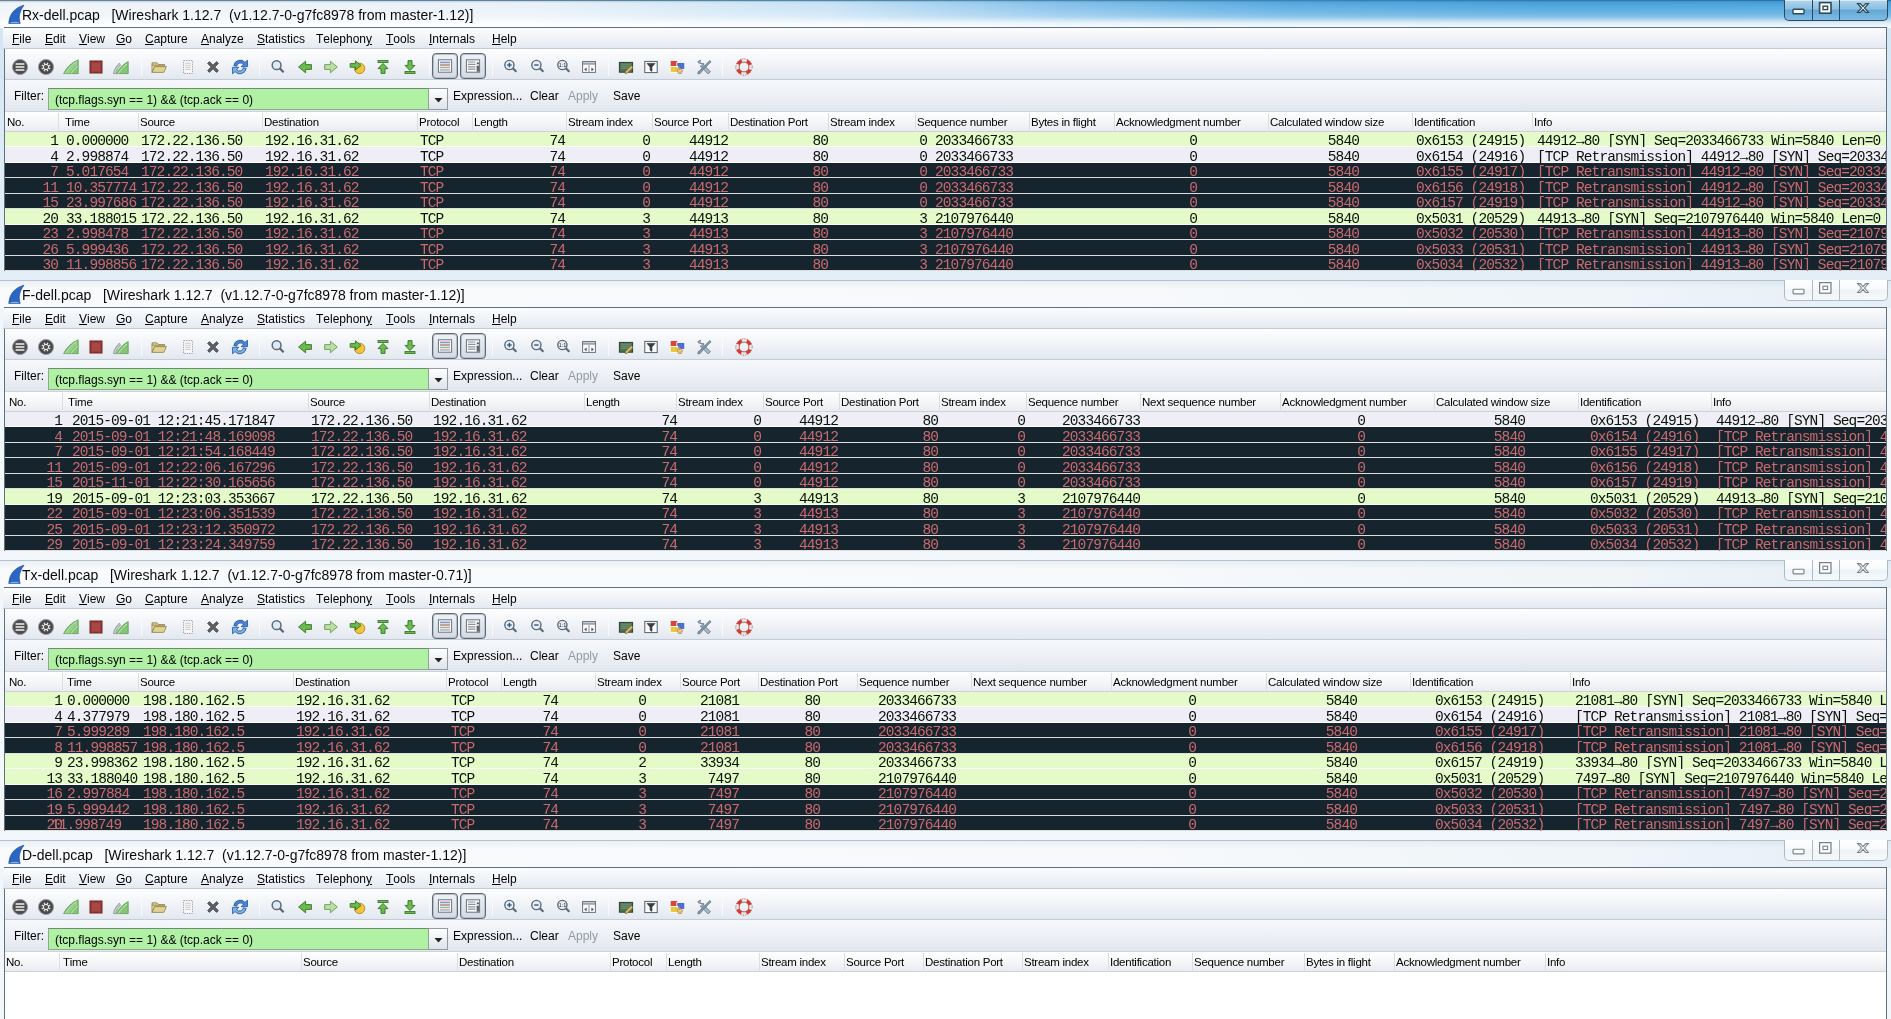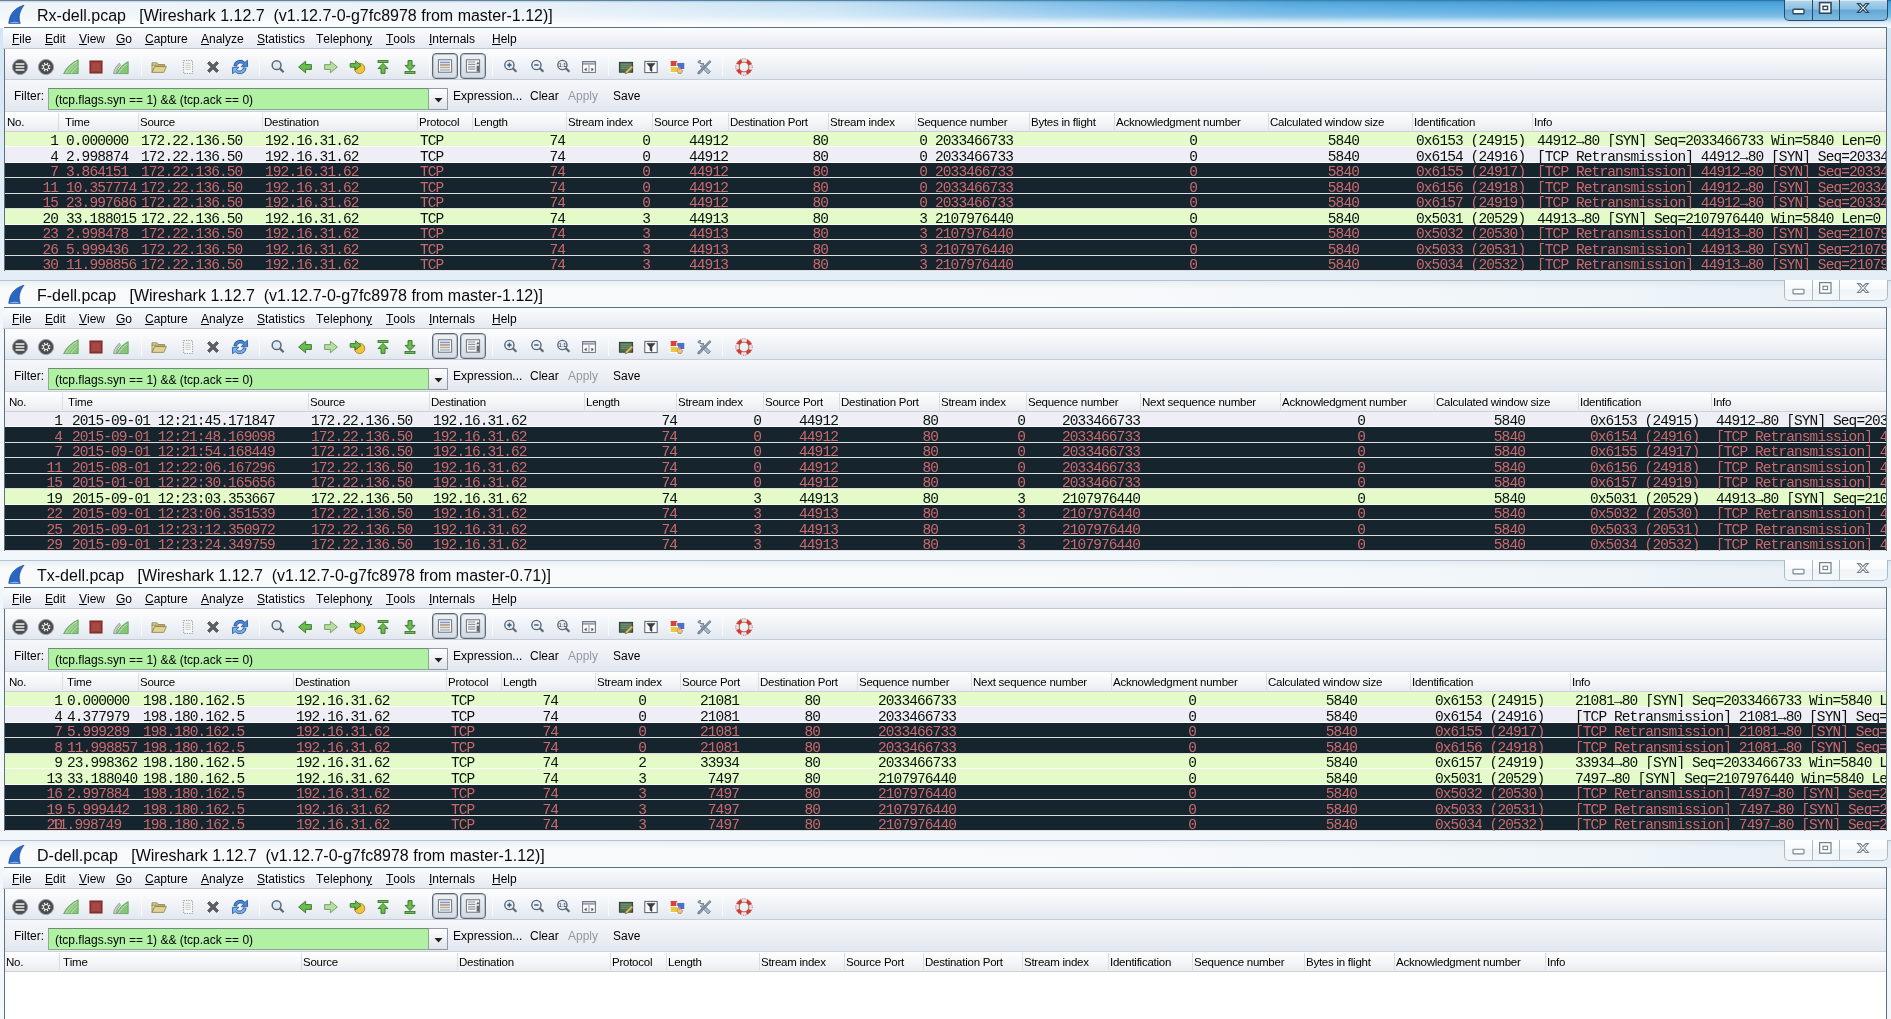--- a/index.html
+++ b/index.html
@@ -6,21 +6,21 @@
  font-family:"Liberation Sans",sans-serif;font-kerning:none}
 .w{position:absolute;left:0;width:1891px;height:280px;overflow:hidden}
 .tb{position:absolute;left:0;top:0;width:1891px;height:28px}
 .tb.act{background:linear-gradient(180deg,rgba(30,80,115,0.32) 0,rgba(30,80,115,0.10) 2px,rgba(255,255,255,0) 10%,rgba(255,255,255,0.18) 42%,rgba(255,255,255,0.30) 58%,rgba(255,255,255,0.82) 82%,rgba(255,255,255,0.97) 100%),
  linear-gradient(90deg,#eef4f9 0%,#e9f1f8 28%,#c6e2f5 44%,#83c0ea 56%,#53a9e0 68%,#45a1db 82%,#47a3dc 100%)}
 .tb.act::before{content:"";position:absolute;left:0;top:0;width:100%;height:1px;
  background:linear-gradient(90deg,#6a8296,#4886ad 60%,#2c6e9e)}
 .tb.ina{background:linear-gradient(180deg,rgba(120,150,170,0.10) 0,rgba(255,255,255,0) 8px),
  linear-gradient(90deg,#f8fafc 0%,#f7f9fb 60%,#eff5f9 85%,#e6eff6 100%);
  border-top:1px solid #b3c2ce}
-.ttl{position:absolute;left:37px;top:7px;font-size:16px;color:#0a0a0a;white-space:pre}
+.ttl{position:absolute;left:22px;top:7px;font-size:14px;color:#0a0a0a;white-space:pre}
 .wicon{position:absolute;left:7px;top:4px}
 .cap{position:absolute;top:0;left:1784px;width:104px;height:21px}
 .cb{position:absolute;top:0;height:21px}
 .cb1{left:0;width:29px;border-radius:0 0 0 5px}
 .cb2{left:29px;width:27px}
 .cb3{left:56px;width:48px;border-radius:0 0 5px 0}
 .cap.act .cb{background:linear-gradient(180deg,#b4d6ec 0%,#8cc0e2 44%,#63a8d6 52%,#81bbe2 100%);
  border:1px solid #2b4a5e;border-top:none;box-shadow:inset 0 1px 0 rgba(255,255,255,0.5)}
 .cap.act .cb2,.cap.act .cb3{border-left:none}
 .cap.ina .cb{background:linear-gradient(180deg,#fefeff 0%,#f7fafc 45%,#eef3f7 50%,#f5f9fb 100%);
@@ -336,21 +336,21 @@
         <span style="right:1058px">80</span>
         <span style="right:959px">0</span>
         <span style="right:873px">2033466733</span>
         <span style="right:689px">0</span>
         <span style="right:527px">5840</span>
         <span style="left:1411px">0x6154 (24916)</span>
         <span style="left:1532px">[TCP Retransmission] 44912→80 [SYN] Seq=2033466733 Win=5840 Len=0</span>
       </div>
       <div class="pr d" style="top:31px">
         <span style="right:1828px">7</span>
-        <span style="left:61px">3.864151</span>
+        <span style="left:61px">5.017654</span>
         <span style="left:136px">172.22.136.50</span>
         <span style="left:260px">192.16.31.62</span>
         <span style="left:415px">TCP</span>
         <span style="right:1321px">74</span>
         <span style="right:1236px">0</span>
         <span style="right:1158px">44912</span>
         <span style="right:1058px">80</span>
         <span style="right:959px">0</span>
         <span style="right:873px">2033466733</span>
         <span style="right:689px">0</span>
@@ -742,37 +742,37 @@
         <span style="right:948px">80</span>
         <span style="right:861px">0</span>
         <span style="right:746px">2033466733</span>
         <span style="right:521px">0</span>
         <span style="right:361px">5840</span>
         <span style="left:1585px">0x6155 (24917)</span>
         <span style="left:1711px">[TCP Retransmission] 44912→80 [SYN] Seq=2033466733 Win=5840 Len=0</span>
       </div>
       <div class="pr d" style="top:46.5px">
         <span style="right:1824px">11</span>
-        <span style="left:67px">2015-08-01 12:22:06.167296</span>
+        <span style="left:67px">2015-09-01 12:22:06.167296</span>
         <span style="left:306px">172.22.136.50</span>
         <span style="left:428px">192.16.31.62</span>
         <span style="right:1209px">74</span>
         <span style="right:1125px">0</span>
         <span style="right:1048px">44912</span>
         <span style="right:948px">80</span>
         <span style="right:861px">0</span>
         <span style="right:746px">2033466733</span>
         <span style="right:521px">0</span>
         <span style="right:361px">5840</span>
         <span style="left:1585px">0x6156 (24918)</span>
         <span style="left:1711px">[TCP Retransmission] 44912→80 [SYN] Seq=2033466733 Win=5840 Len=0</span>
       </div>
       <div class="pr d" style="top:62px">
         <span style="right:1824px">15</span>
-        <span style="left:67px">2015-01-01 12:22:30.165656</span>
+        <span style="left:67px">2015-11-01 12:22:30.165656</span>
         <span style="left:306px">172.22.136.50</span>
         <span style="left:428px">192.16.31.62</span>
         <span style="right:1209px">74</span>
         <span style="right:1125px">0</span>
         <span style="right:1048px">44912</span>
         <span style="right:948px">80</span>
         <span style="right:861px">0</span>
         <span style="right:746px">2033466733</span>
         <span style="right:521px">0</span>
         <span style="right:361px">5840</span>

